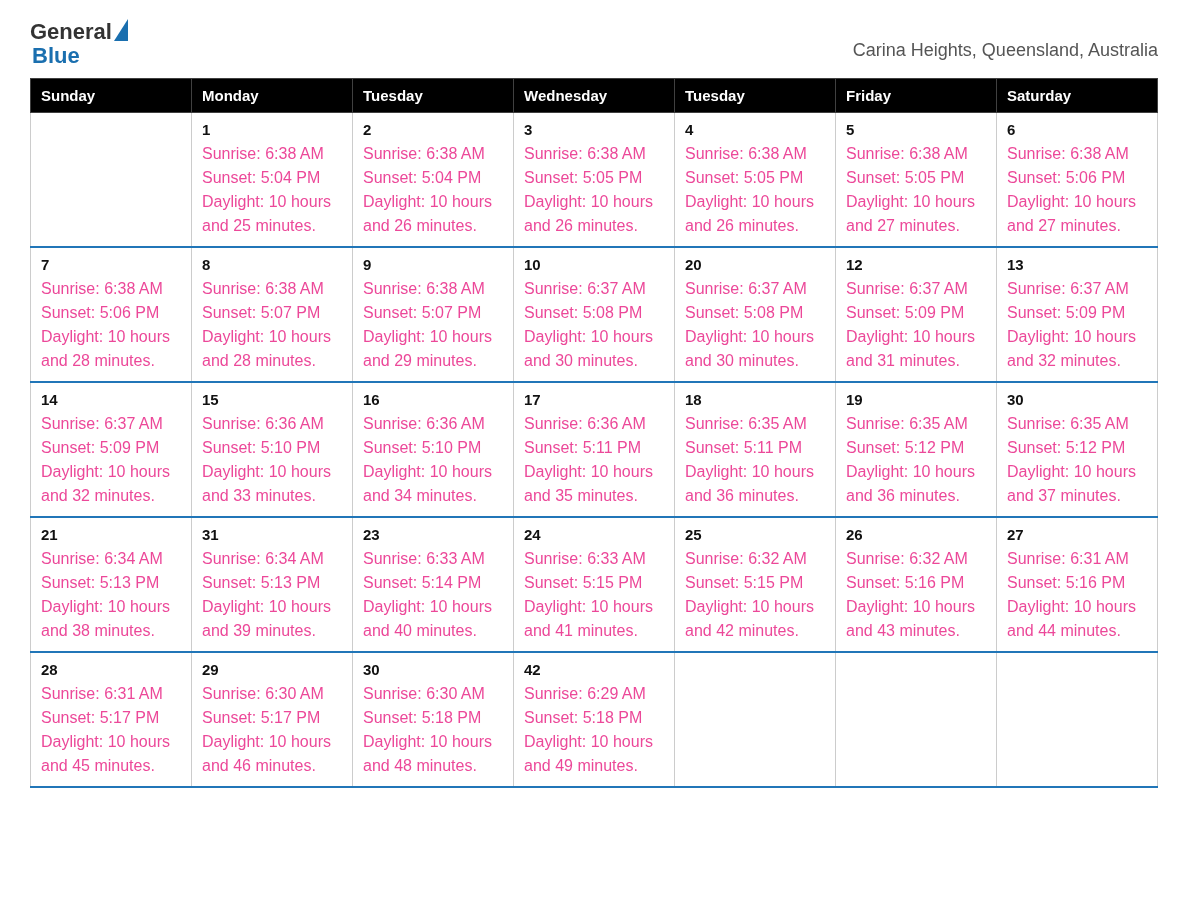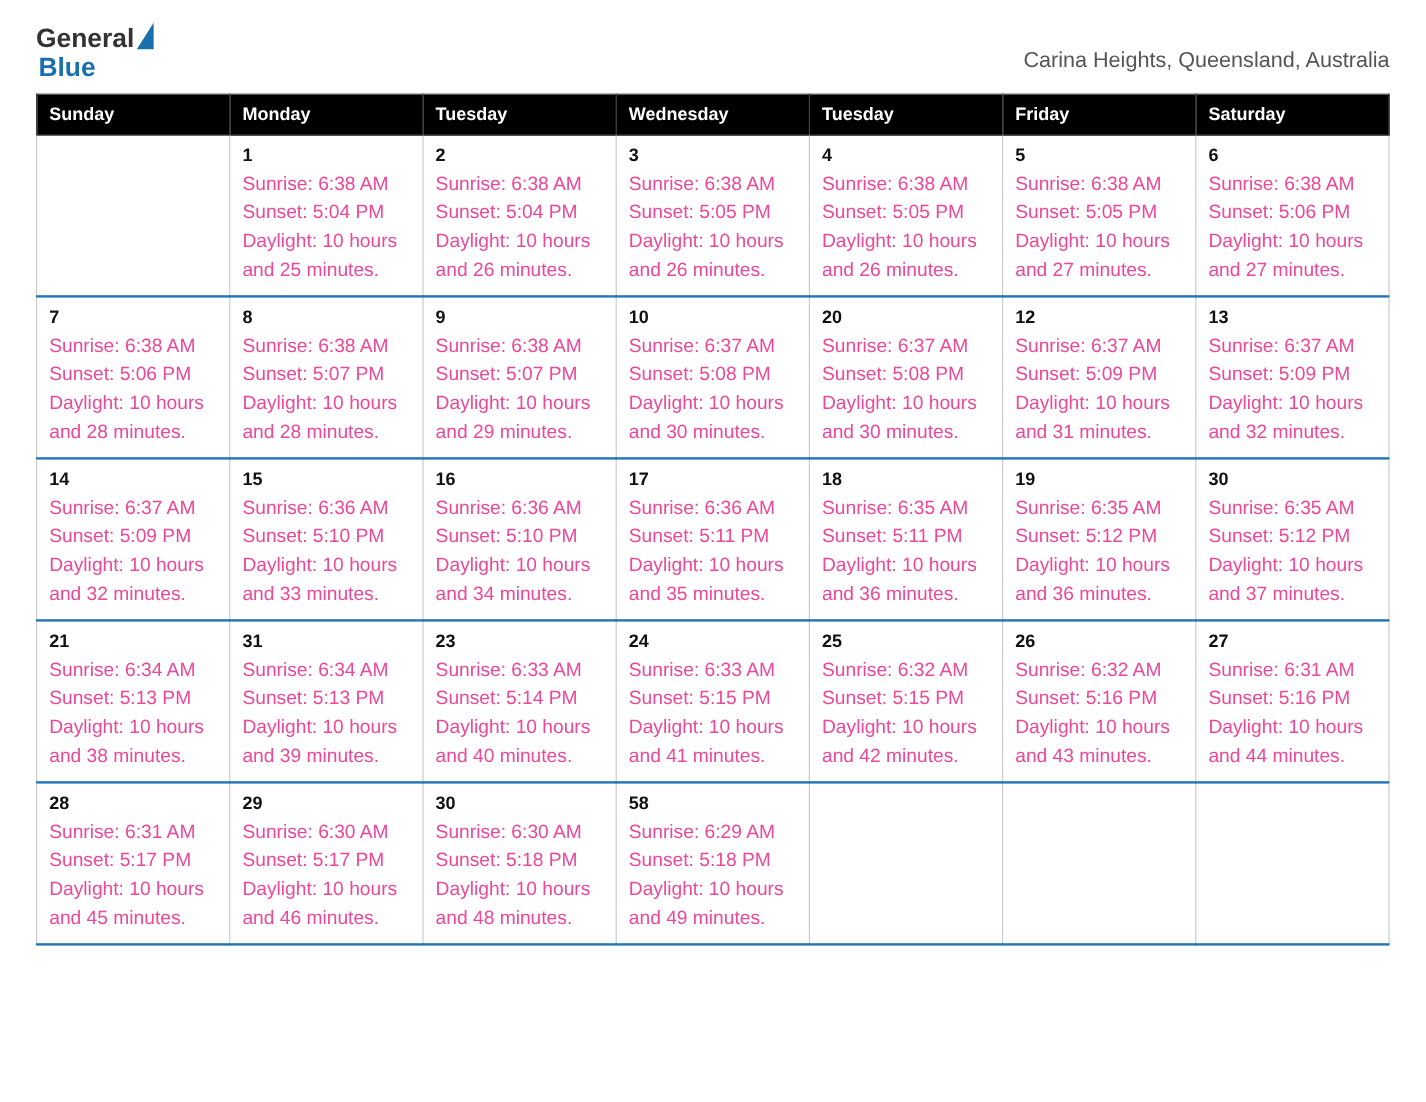--- a/index.html
+++ b/index.html
@@ -251,21 +251,21 @@
         </td>
         <td>
           <span class="day-num">29</span>
           <div class="day-info">Sunrise: 6:30 AM<br>Sunset: 5:17 PM<br>Daylight: 10 hours<br>and 46 minutes.</div>
         </td>
         <td>
           <span class="day-num">30</span>
           <div class="day-info">Sunrise: 6:30 AM<br>Sunset: 5:18 PM<br>Daylight: 10 hours<br>and 48 minutes.</div>
         </td>
         <td>
-          <span class="day-num">58</span>
+          <span class="day-num">42</span>
           <div class="day-info">Sunrise: 6:29 AM<br>Sunset: 5:18 PM<br>Daylight: 10 hours<br>and 49 minutes.</div>
         </td>
         <td class="empty-cell"></td>
         <td class="empty-cell"></td>
         <td class="empty-cell"></td>
       </tr>
     </tbody>
 </table>
 
 </body></html>

